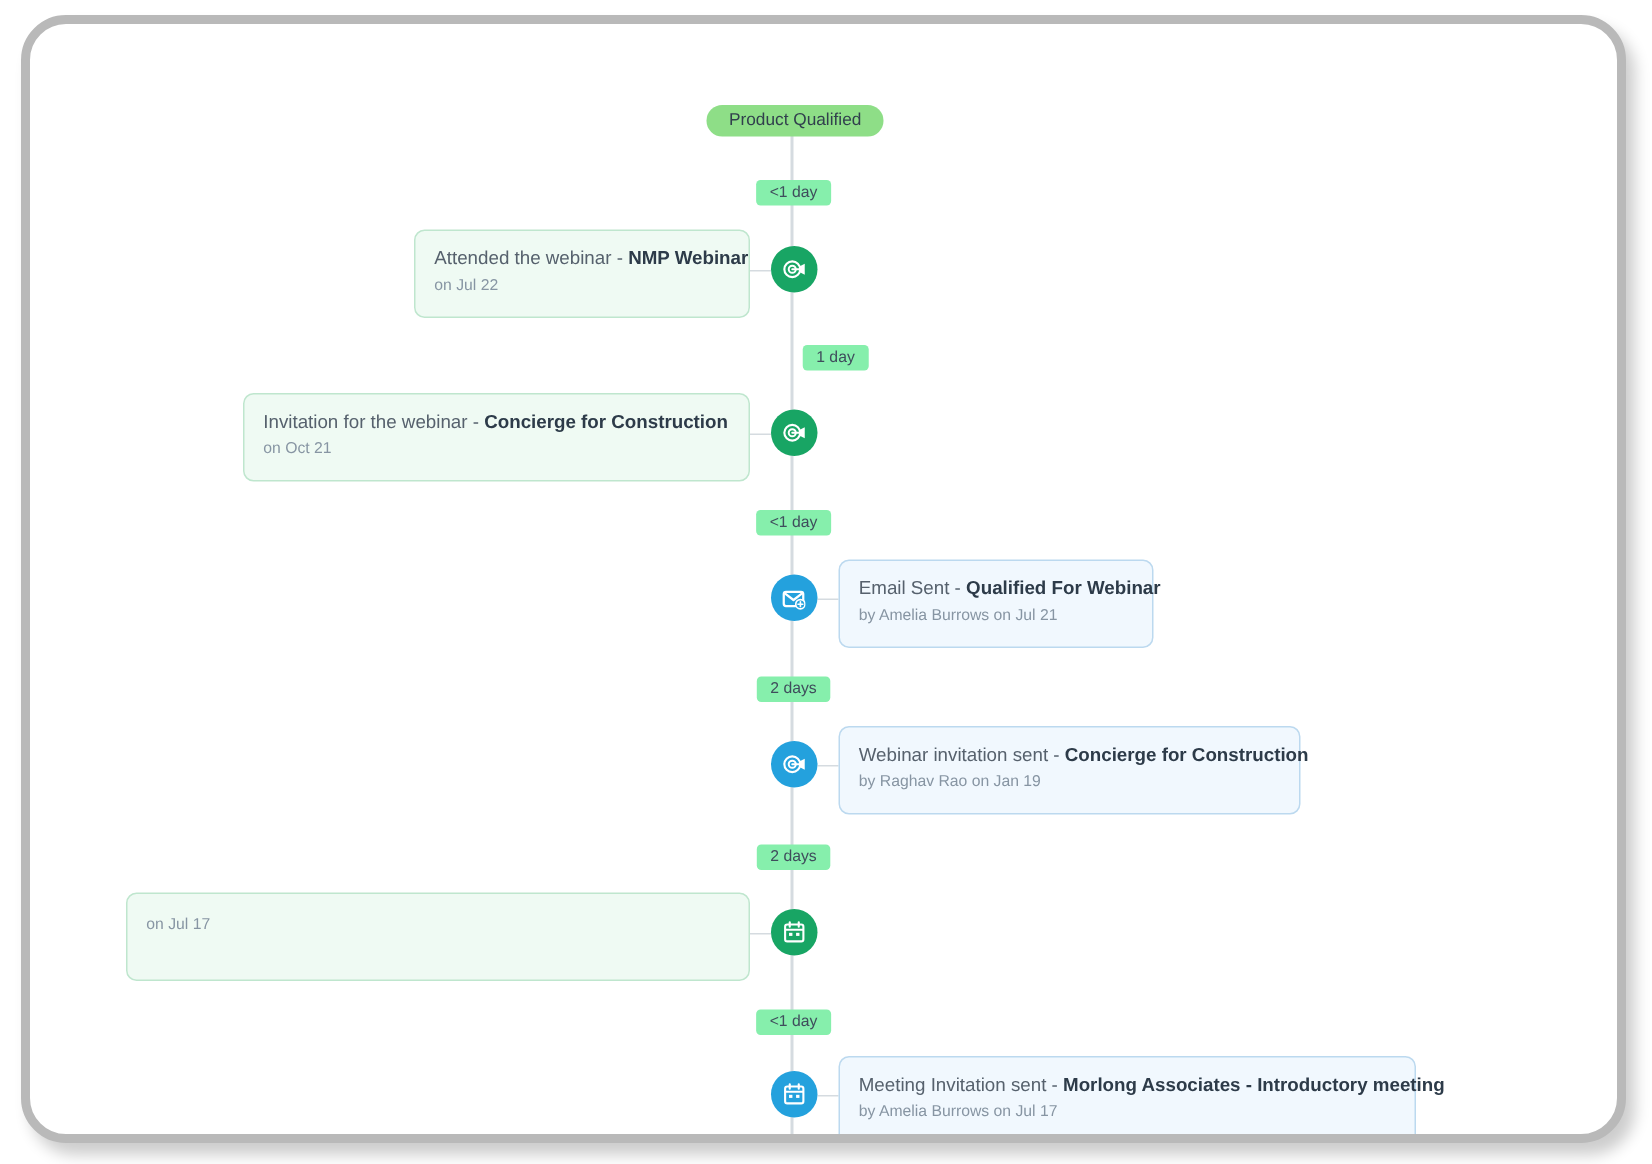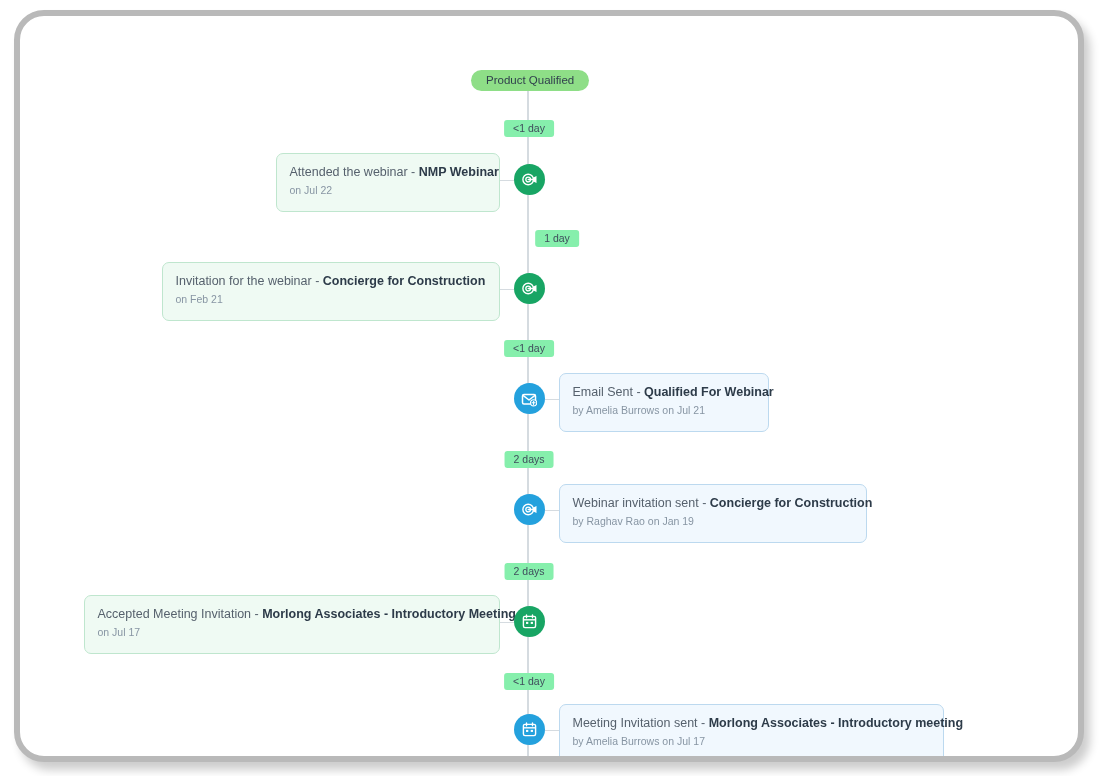--- a/index.html
+++ b/index.html
@@ -167,21 +167,21 @@
               <circle cx="7.6" cy="9" r="5.6" fill="none" stroke="#fff" stroke-width="1.5"></circle>
               <circle cx="7.6" cy="9" r="2.5" fill="none" stroke="#fff" stroke-width="1.4"></circle>
               <path d="M12.6 7.1 L16.4 5.2 L16.4 12.8 L12.6 10.9 Z" fill="#fff"></path>
               <line x1="7.6" y1="9" x2="12.4" y2="9" stroke="#fff" stroke-width="1.4" stroke-linecap="round"></line>
             </svg>
           </span>
         </div>
         <div class="connector" style="top: 272.5px; width: 14px; left: 479.5px;"></div>
         <div class="card green" style="top: 246px; width: 338px; height: 59px; left: 141.5px;">
           <div class="line1"><span>Invitation for the webinar - </span><b>Concierge for Construction</b></div>
-          <div class="line2">on Feb 21</div>
+          <div class="line2">on Oct 21</div>
         </div>
         <div class="gap-badge" style="left: 509px; top: 324px;">&lt;1 day</div>
         <div class="node blue" style="left: 493.5px; top: 367px;">
           <span>
             <svg width="16" height="16" viewBox="0 0 16 16">
               <rect x="1.5" y="3.5" width="13" height="9.5" rx="1.5" fill="none" stroke="#fff" stroke-width="1.5"></rect>
               <path d="M2 4.4 L8 9 L14 4.4" fill="none" stroke="#fff" stroke-width="1.5" stroke-linejoin="round"></path>
               <circle cx="12.6" cy="11.8" r="3.1" fill="#24a1dd" stroke="#fff" stroke-width="1.1"></circle>
               <line x1="12.6" y1="10.2" x2="12.6" y2="13.4" stroke="#fff" stroke-width="1.1" stroke-linecap="round"></line>
               <line x1="11.0" y1="11.8" x2="14.2" y2="11.8" stroke="#fff" stroke-width="1.1" stroke-linecap="round"></line>
@@ -217,21 +217,20 @@
               <line x1="1.5" y1="6.2" x2="14.5" y2="6.2" stroke="#fff" stroke-width="1.5"></line>
               <line x1="4.8" y1="1" x2="4.8" y2="4" stroke="#fff" stroke-width="1.5" stroke-linecap="round"></line>
               <line x1="11.2" y1="1" x2="11.2" y2="4" stroke="#fff" stroke-width="1.5" stroke-linecap="round"></line>
               <rect x="4.3" y="8.4" width="2.4" height="2.2" fill="#fff"></rect>
               <rect x="9.3" y="8.4" width="2.4" height="2.2" fill="#fff"></rect>
             </svg>
           </span>
         </div>
         <div class="connector" style="top: 605.5px; width: 14px; left: 479.5px;"></div>
         <div class="card green" style="top: 579px; width: 416px; height: 59px; left: 63.5px;">
-          <div class="line1"><span>Accepted Meeting Invitation - </span><b>Morlong Associates - Introductory Meeting</b></div>
           <div class="line2">on Jul 17</div>
         </div>
         <div class="gap-badge" style="left: 509px; top: 657px;">&lt;1 day</div>
         <div class="node blue" style="left: 493.5px; top: 698px;">
           <span>
             <svg width="15" height="15" viewBox="0 0 16 16">
               <rect x="1.5" y="2.5" width="13" height="12" rx="1.6" fill="none" stroke="#fff" stroke-width="1.5"></rect>
               <line x1="1.5" y1="6.2" x2="14.5" y2="6.2" stroke="#fff" stroke-width="1.5"></line>
               <line x1="4.8" y1="1" x2="4.8" y2="4" stroke="#fff" stroke-width="1.5" stroke-linecap="round"></line>
               <line x1="11.2" y1="1" x2="11.2" y2="4" stroke="#fff" stroke-width="1.5" stroke-linecap="round"></line>

